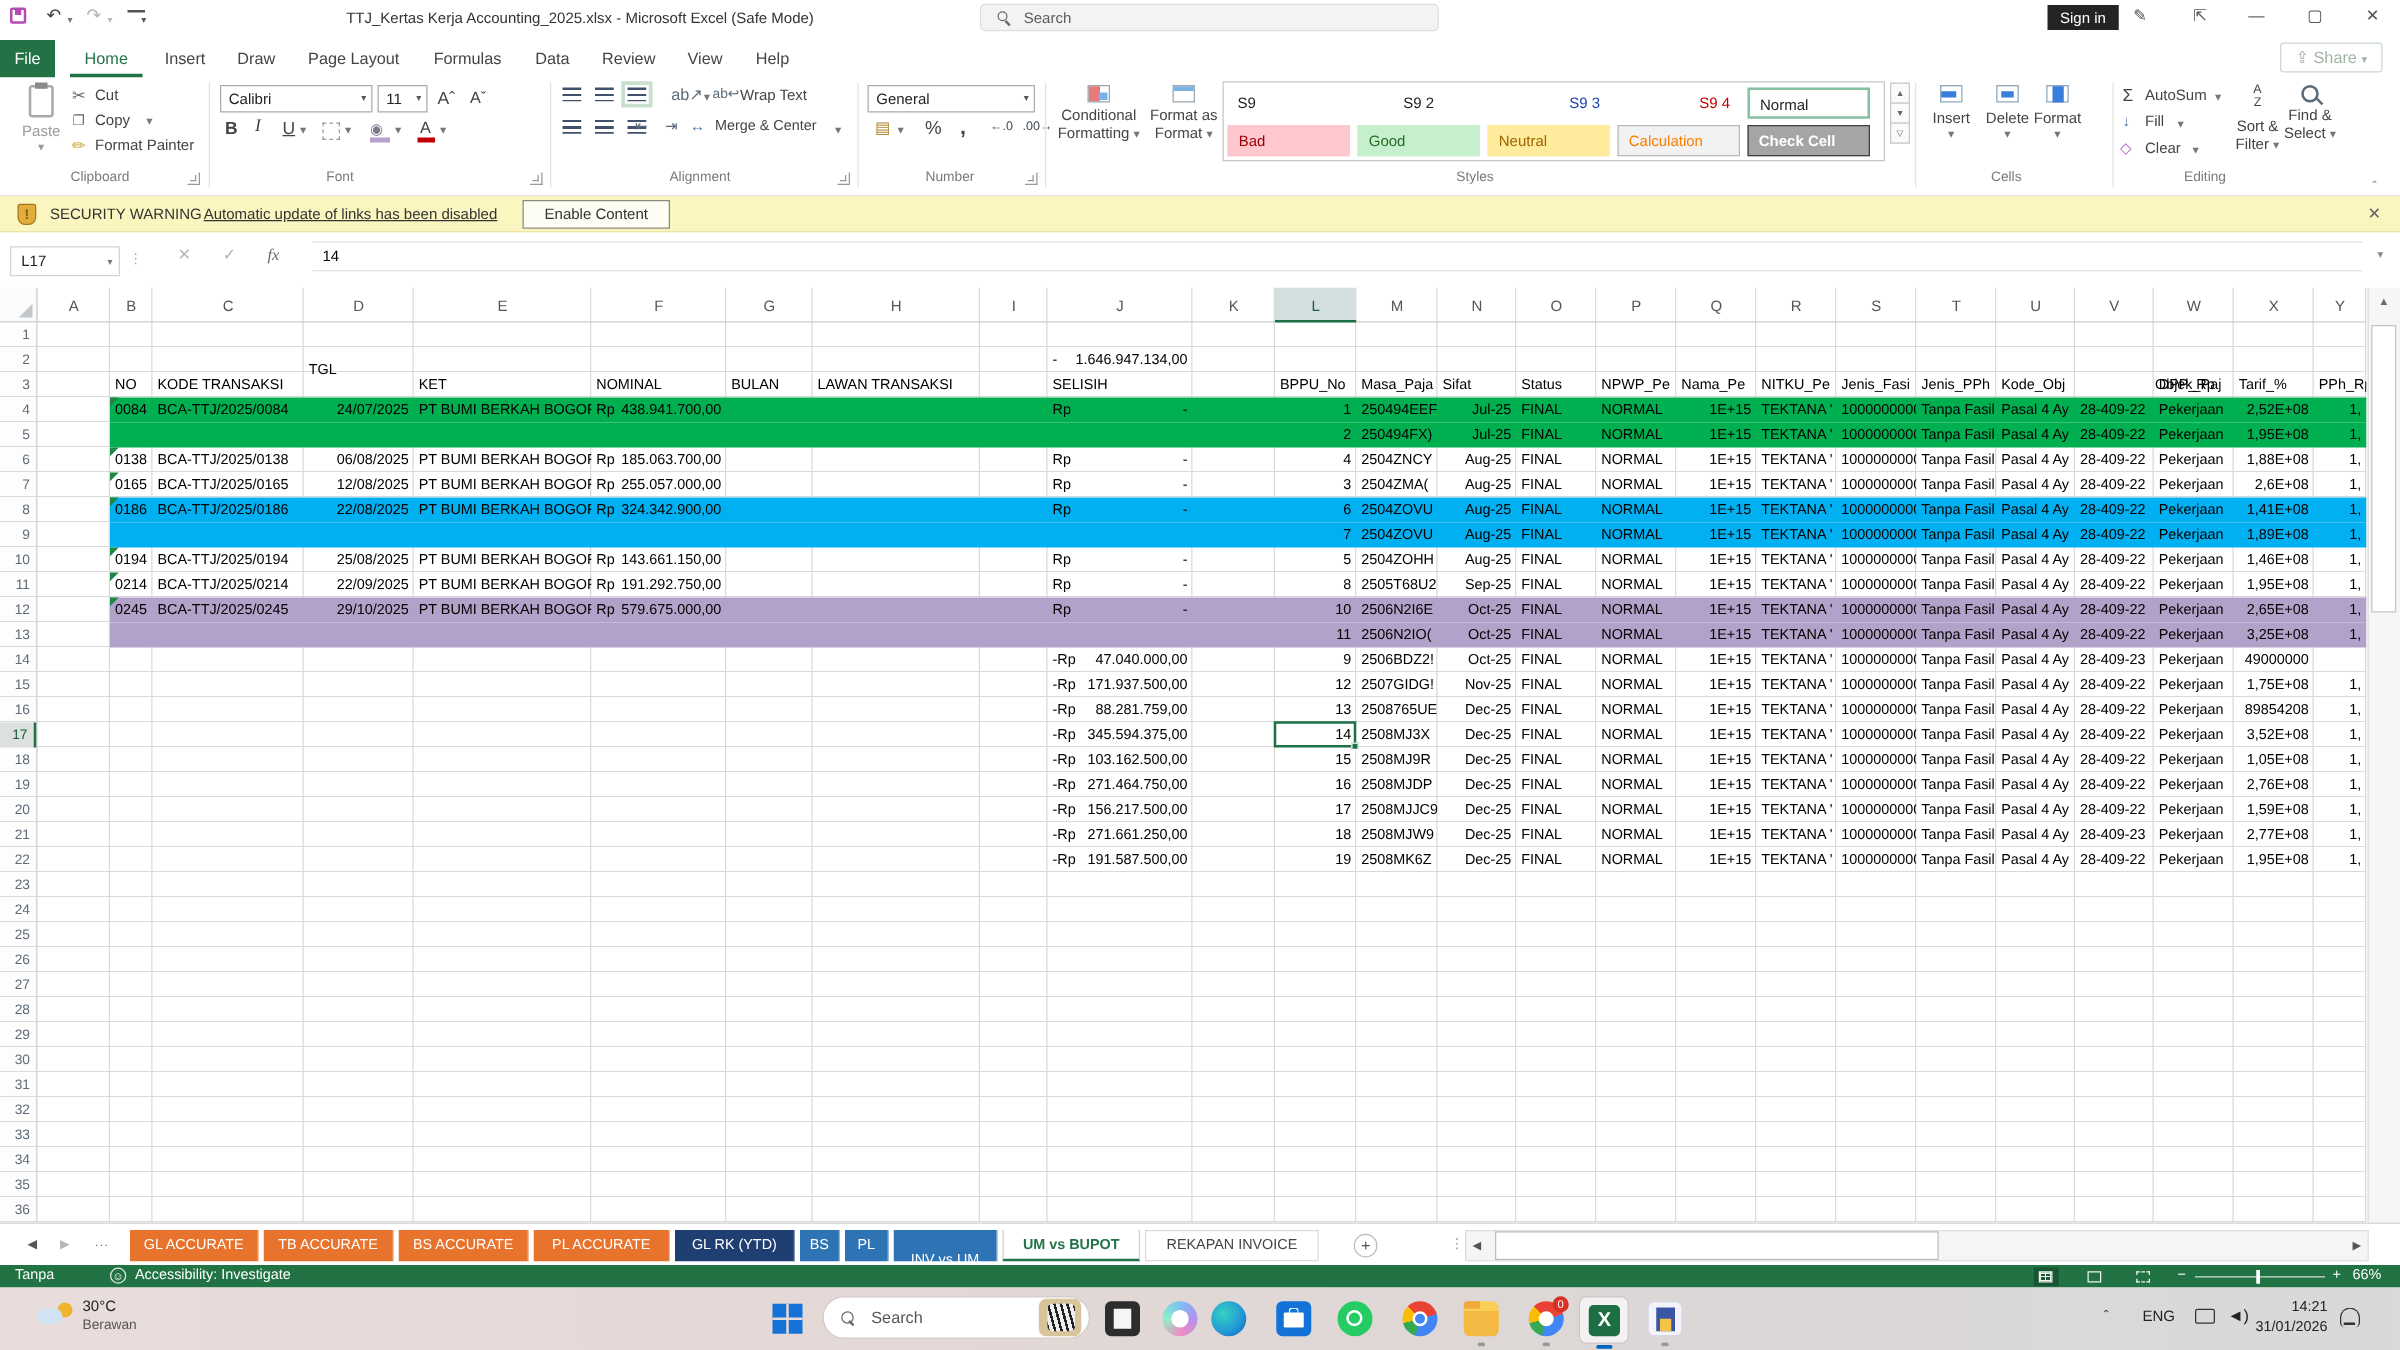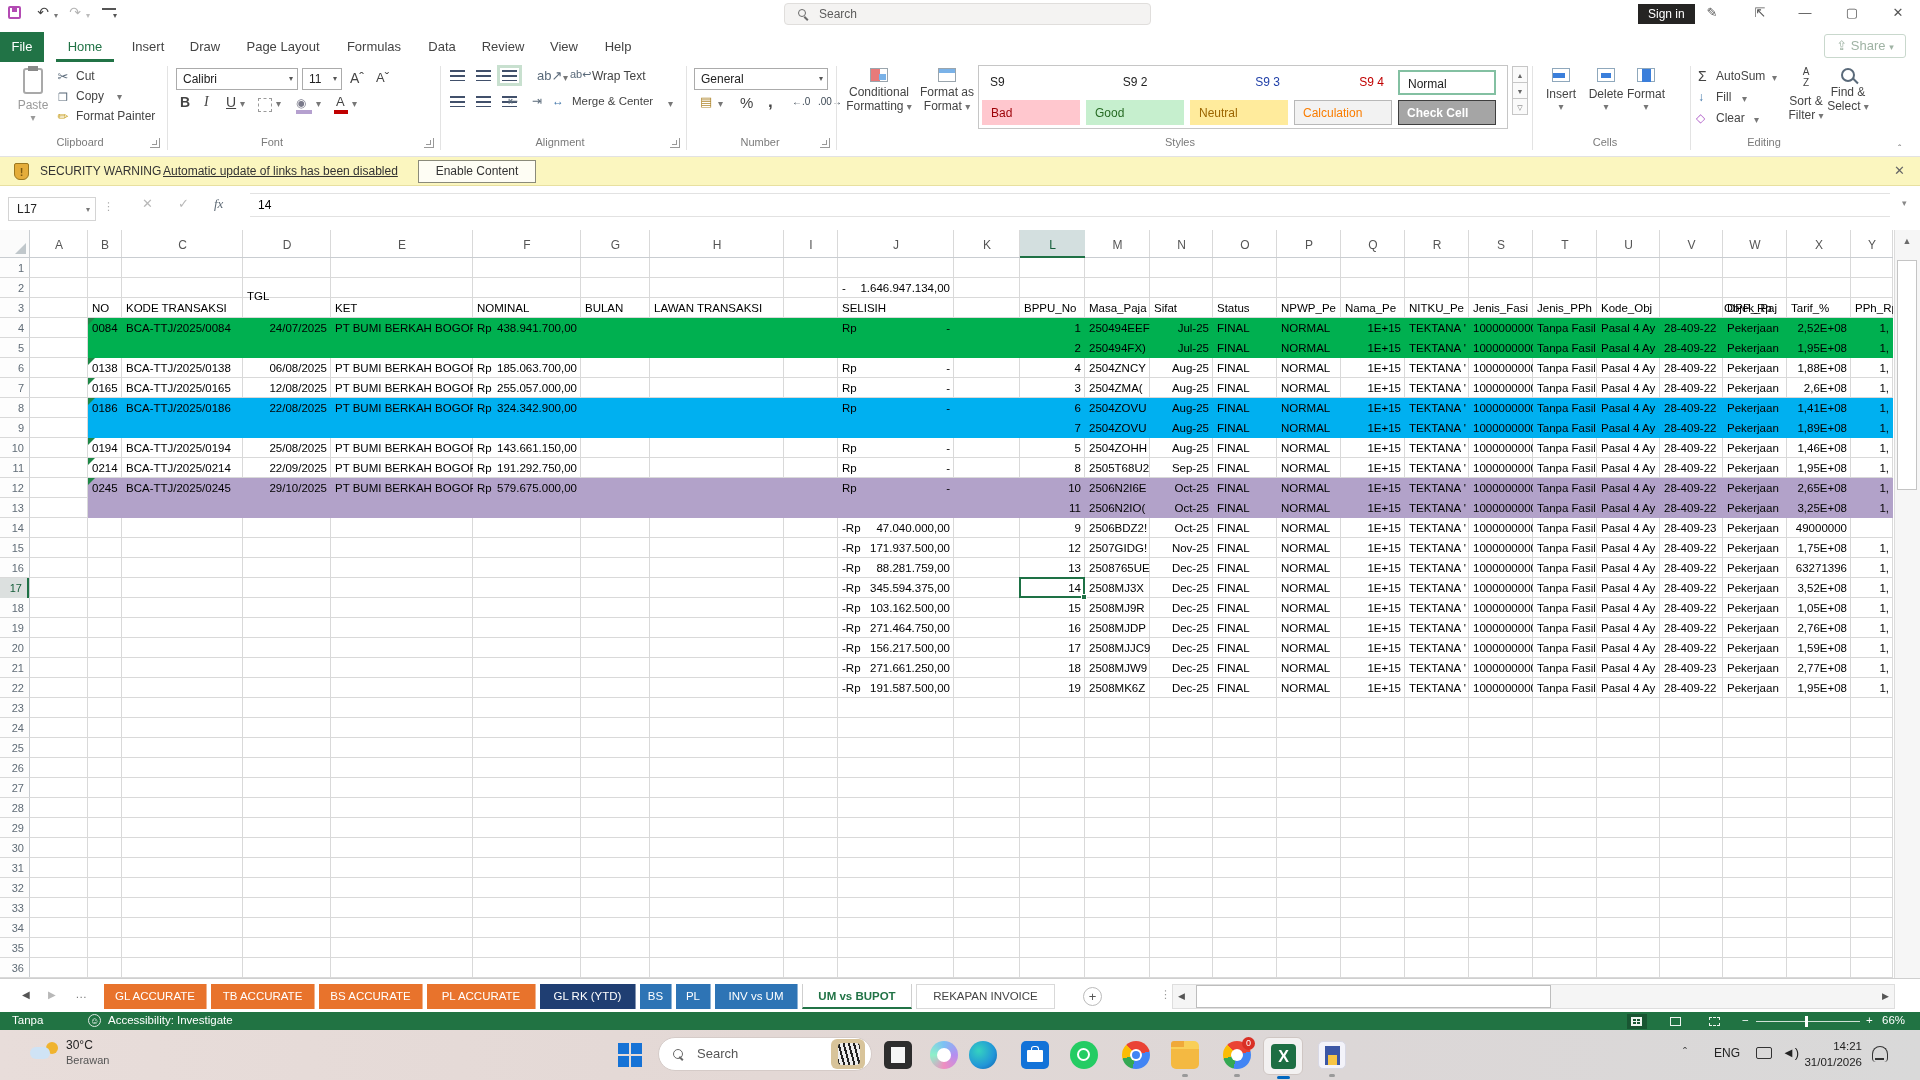--- a/index.html
+++ b/index.html
@@ -130,20 +130,21 @@
 <div id="stage">
 
   <div id="titlebar" class="abs">
     <div id="save-icon" class="abs"></div>
     <span class="qat-ic" style="left:32px">↶</span>
       <span class="caret" style="left:54px">▾</span>
     <span class="qat-ic" style="left:64px;color:#b5b5b5">↷</span>
       <span class="caret" style="left:86px;color:#bbb">▾</span>
     <span class="qat-ic" style="left:100px;top:8px;width:14px;height:3px;border-top:2px solid #555;left:102px"></span>
       <span class="qat-ic" style="left:104px;top:11px;font-size:8px;color:#555">▾</span>
+    <div id="win-title" class="abs">TTJ_Kertas Kerja Accounting_2025.xlsx  -  Microsoft Excel (Safe Mode)</div>
     <div id="title-search" class="abs"><span>Search</span></div>
     <span class="mag" style="left:798px;top:9px"></span>
     <div id="signin-btn" class="abs">Sign in</div>
     <span class="tb-ic" style="left:1700px">✎</span>
     <span class="tb-ic" style="left:1748px">⇱</span>
     <span class="tb-ic" style="left:1793px">—</span>
     <span class="tb-ic" style="left:1840px">▢</span>
     <span class="tb-ic" style="left:1886px">✕</span>
   </div>
 
@@ -720,21 +721,21 @@
       <div class="cell ar" style="left:1150px;top:328px;width:63px">Dec-25</div>
       <div class="cell al" style="left:1213px;top:328px;width:64px">FINAL</div>
       <div class="cell al" style="left:1277px;top:328px;width:64px">NORMAL</div>
       <div class="cell ar" style="left:1341px;top:328px;width:64px">1E+15</div>
       <div class="cell al" style="left:1405px;top:328px;width:64px">TEKTANA '</div>
       <div class="cell al" style="left:1469px;top:328px;width:64px">1000000000</div>
       <div class="cell al" style="left:1533px;top:328px;width:64px">Tanpa Fasil</div>
       <div class="cell al" style="left:1597px;top:328px;width:63px">Pasal 4 Ay</div>
       <div class="cell al" style="left:1660px;top:328px;width:63px">28-409-22</div>
       <div class="cell al" style="left:1723px;top:328px;width:64px">Pekerjaan</div>
-      <div class="cell ar" style="left:1787px;top:328px;width:64px">63271396</div>
+      <div class="cell ar" style="left:1787px;top:328px;width:64px">89854208</div>
       <div class="cell ar" style="left:1851px;top:328px;width:42px">1,</div>
       <div class="cell fx2" style="left:838px;top:348px;width:116px">
         <span>-Rp</span>
         <span>345.594.375,00</span>
       </div>
       <div class="cell ar" style="left:1020px;top:348px;width:65px">14</div>
       <div class="cell al" style="left:1085px;top:348px;width:65px">2508MJ3X</div>
       <div class="cell ar" style="left:1150px;top:348px;width:63px">Dec-25</div>
       <div class="cell al" style="left:1213px;top:348px;width:64px">FINAL</div>
       <div class="cell al" style="left:1277px;top:348px;width:64px">NORMAL</div>
@@ -849,21 +850,21 @@
     <span class="tabnav" style="left:48px;color:#b8b8b8">▶</span>
     <span class="tabnav" style="left:76px;letter-spacing:1px;color:#666">...</span>
     <div id="sheettabs">
         <div class="sheettab" style="left:104px;background:#e8732c;color:#ffffff;width:103px;padding:0;">GL ACCURATE</div>
         <div class="sheettab" style="left:211px;background:#e8732c;color:#ffffff;width:104px;padding:0;">TB ACCURATE</div>
         <div class="sheettab" style="left:319px;background:#e8732c;color:#ffffff;width:104px;padding:0;">BS ACCURATE</div>
         <div class="sheettab" style="left:427px;background:#e8732c;color:#ffffff;width:109px;padding:0;">PL ACCURATE</div>
         <div class="sheettab" style="left:540px;background:#1f3e72;color:#ffffff;width:96px;padding:0;">GL RK (YTD)</div>
         <div class="sheettab" style="left:640px;background:#2e74b5;color:#ffffff;width:32px;padding:0;">BS</div>
         <div class="sheettab" style="left:676px;background:#2e74b5;color:#ffffff;width:35px;padding:0;">PL</div>
-        <div class="sheettab" style="left:715px;background:#2e74b5;color:#ffffff;width:83px;padding:0;">INV vs UM</div>
+        <div class="sheettab" style="left:715px;background:#2e74b5;color:#ffffff;width:83px;padding:12px;">INV vs UM</div>
         <div class="sheettab active" style="left:802px;width:110px;padding:0;">UM vs BUPOT</div>
         <div class="sheettab plain" style="left:916px;width:139px;padding:0;">REKAPAN INVOICE</div>
       </div>
     <div id="addsheet">+</div>
     <span id="tab-dots3">⋮</span>
     <div id="hscroll"></div>
     <span class="tabnav" style="left:1178px;top:12px;font-size:9px">◀</span>
     <div id="hthumb"></div>
     <span class="tabnav" style="left:1882px;top:12px;font-size:9px">▶</span>
   </div>

